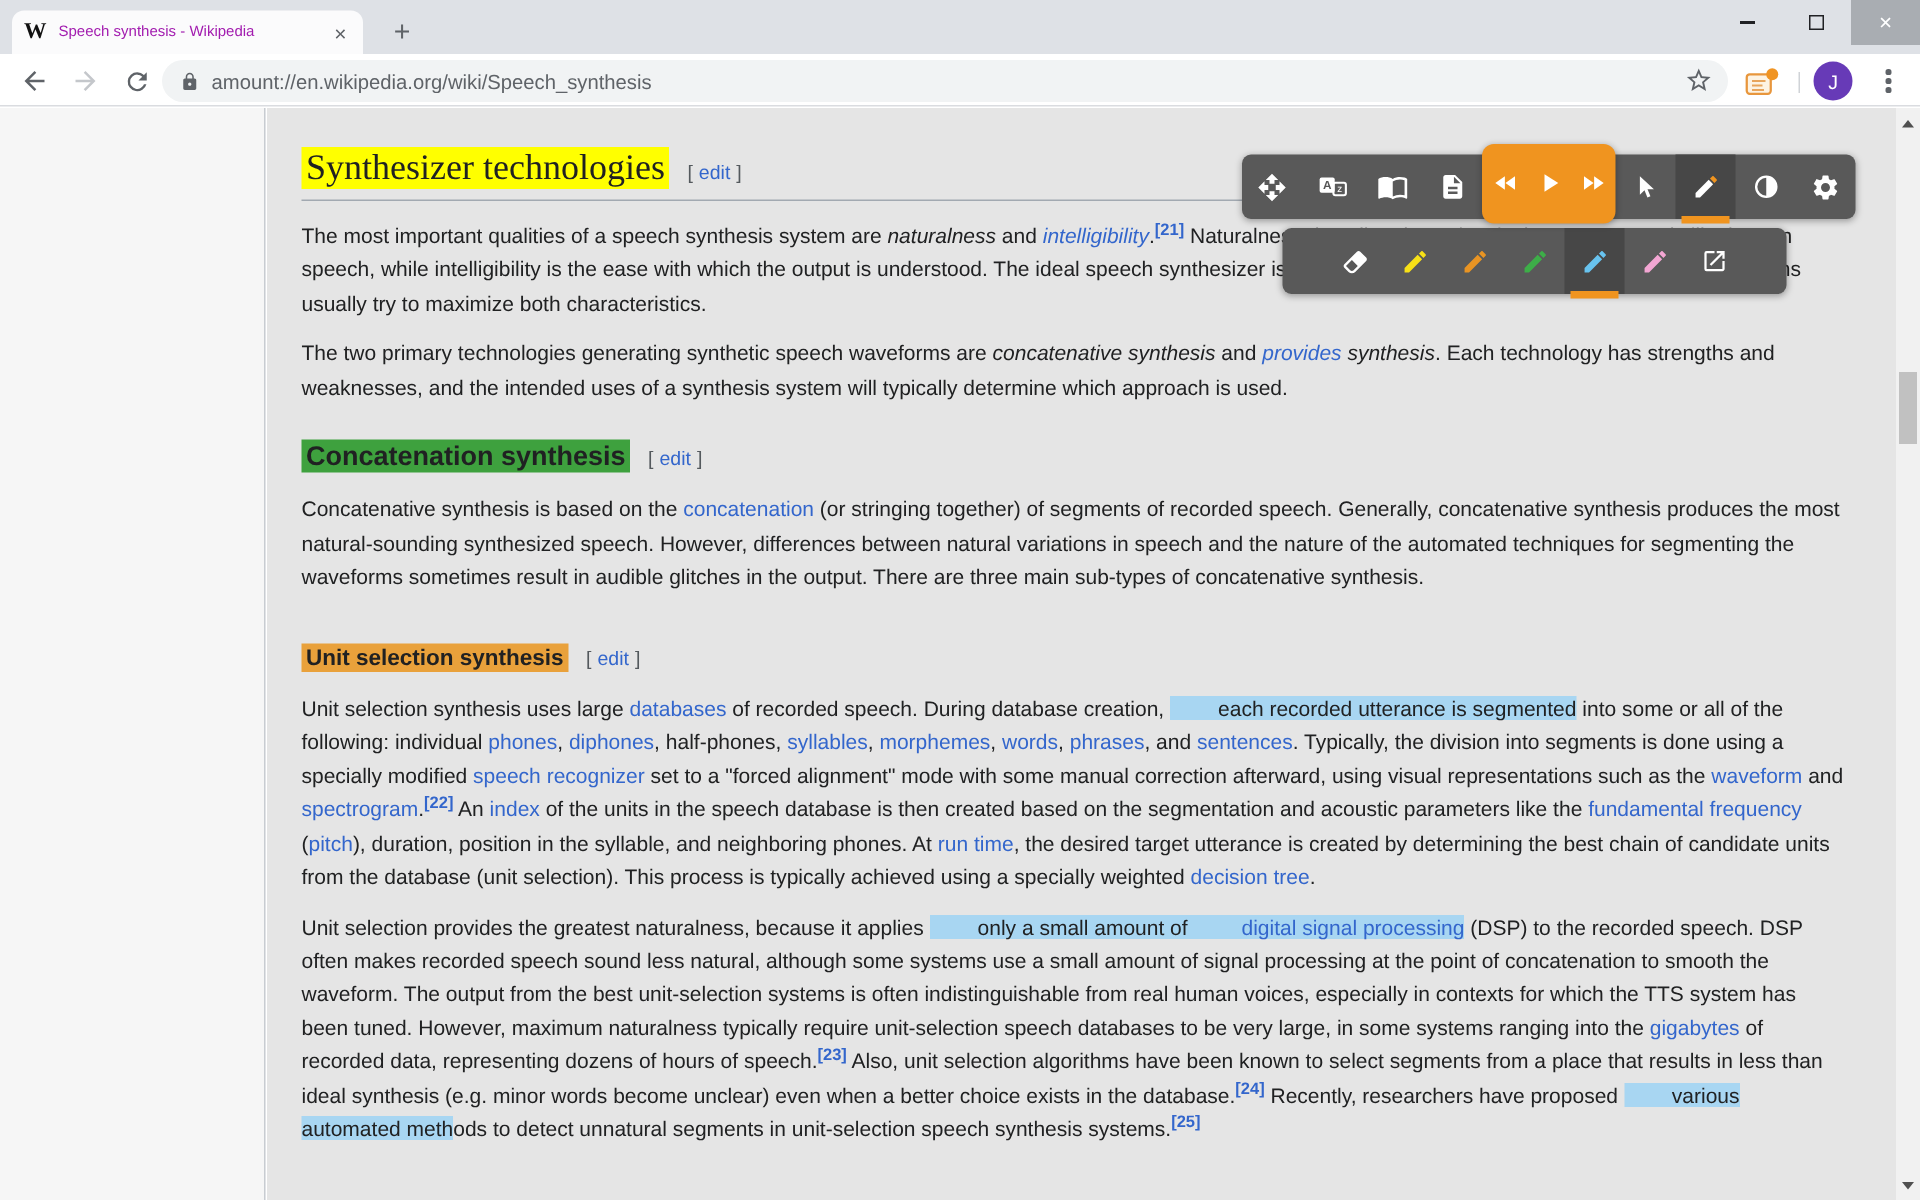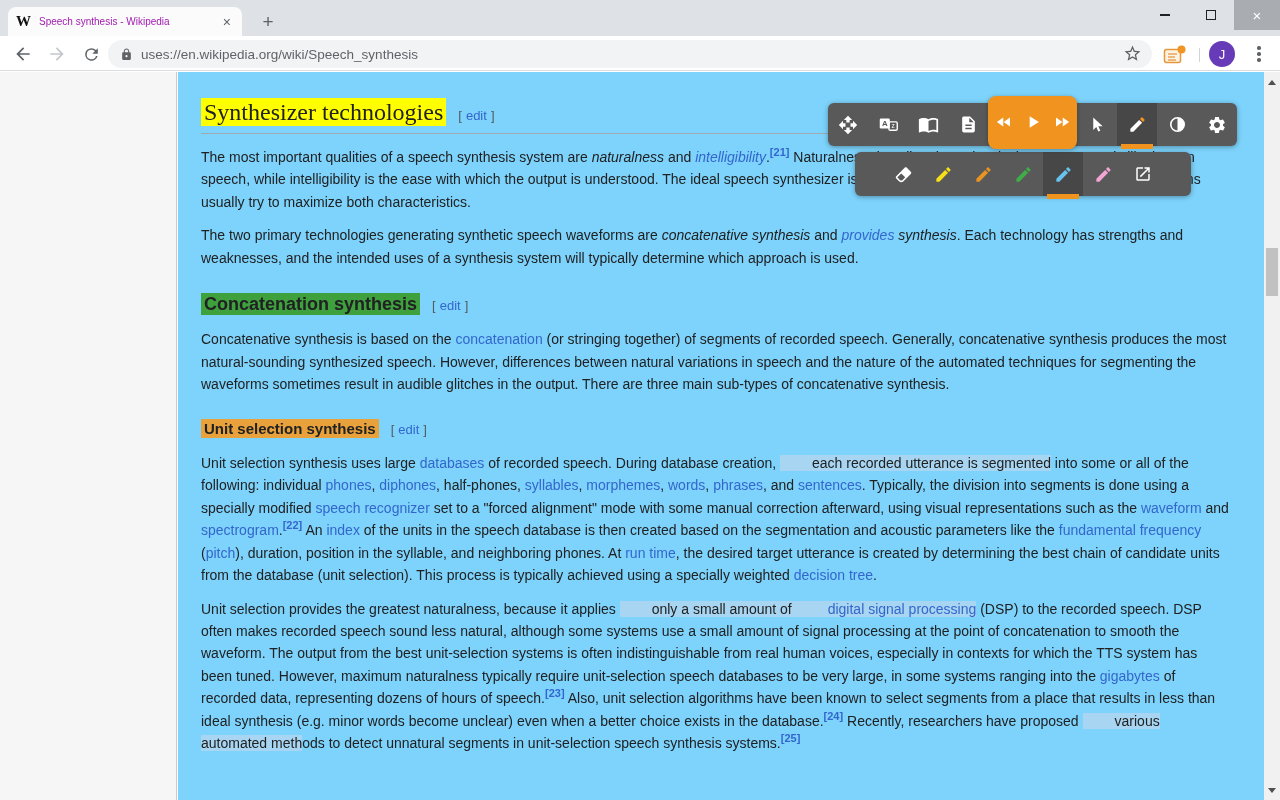--- a/index.html
+++ b/index.html
@@ -33,28 +33,28 @@
   .chrome-sep { position:absolute; left:1199px; top:12px; width:1px; height:14px; background:#d0d3d7; }
   .avatar { position:absolute; left:1209px; top:5px; width:26px; height:26px; border-radius:50%;
             background:#673ab7; color:#fff; font-size:13px; display:flex; align-items:center; justify-content:center; cursor:pointer; }
   .menu-dots { position:absolute; left:1250px; top:9px; width:18px; height:18px; display:flex;
                flex-direction:column; align-items:center; justify-content:center; gap:2.5px; cursor:pointer; }
   .menu-dots i { width:3.5px; height:3.5px; border-radius:50%; background:#5f6368; }
 
   
   .left-rail { position:absolute; left:0; top:72px; width:177px; height:728px; background:#f6f6f6;
                border-right:1px solid #c8ccd1; }
-  .article { position:absolute; left:178px; top:72px; width:1086px; height:728px; background:#7dd3fc;
+  .article { position:absolute; left:178px; top:72px; width:1086px; height:728px; background:#e5e5e5;
              padding:25px 35px 0 23px; overflow:hidden;
              font-size:14px; line-height:22.4px; color:#202122; }
   .article p { margin:11px 0; }
   h2.wiki-h2 { font-family:"Liberation Serif",serif; font-weight:400; font-size:24px; line-height:1.25;
                margin:0 0 12px; padding-bottom:6px; border-bottom:1px solid #a2a9b1; }
   h3.wiki-h3 { font-size:18px; margin:24px 0 5px; }
-  h4.wiki-h4 { font-size:15px; margin:22px 0 5px; }
+  h4.wiki-h4 { font-size:15px; margin:32px 0 5px; }
   .hl-yellow { background:#ffff00; padding:1px 3px; }
   .hl-green  { background:#3ea13e; padding:1px 3px; }
   .hl-orange { background:#e9a13b; padding:1px 3px; }
   .editsection { font-family:"Liberation Sans",sans-serif; font-size:13px; font-weight:400;
                  color:#54595d; margin-left:12px; }
   .editsection .lnk { padding:0 4px; }
   .lnk { color:#3366cc; cursor:pointer; }
   .em { font-style:italic; }
   .mk { background:#a8d6f2;padding-left:32px; }
   sup.ref { color:#3366cc; font-size:11px; line-height:0; cursor:pointer;font-weight:bold; }
@@ -118,21 +118,21 @@
   </div>
   <div class="nav-icon" style="left:80px">
     <svg class="ic" width="19" height="19" viewBox="0 0 24 24">
         <path fill="#5f6368" d="M17.65 6.35A7.95 7.95 0 0 0 12 4a8 8 0 1 0 7.73 10h-2.08A6 6 0 1 1 12 6c1.66 0 3.14.69 4.22 1.78L13 11h7V4l-2.35 2.35z"></path>
       </svg>
   </div>
   <div class="omnibox">
     <svg class="ic" width="13" height="13" viewBox="0 0 24 24">
         <path fill="#5f6368" d="M18 8h-1V6c0-2.76-2.24-5-5-5S7 3.24 7 6v2H6c-1.1 0-2 .9-2 2v10c0 1.1.9 2 2 2h12c1.1 0 2-.9 2-2V10c0-1.1-.9-2-2-2zM12 17c-1.1 0-2-.9-2-2s.9-2 2-2 2 .9 2 2-.9 2-2 2zm3.1-9H8.9V6c0-1.71 1.39-3.1 3.1-3.1 1.71 0 3.1 1.39 3.1 3.1v2z"></path>
       </svg>
-    <span class="url-text">uses://en.wikipedia.org/wiki/Speech_synthesis</span>
+    <span class="url-text">amount://en.wikipedia.org/wiki/Speech_synthesis</span>
     <div class="star">
       <svg class="ic" width="19" height="19" viewBox="0 0 24 24">
           <path fill="#5f6368" d="M22 9.24l-7.19-.62L12 2 9.19 8.63 2 9.24l5.46 4.73L5.82 21 12 17.27 18.18 21l-1.63-7.03L22 9.24zM12 15.4l-3.76 2.27 1-4.28-3.32-2.88 4.38-.38L12 6.1l1.71 4.04 4.38.38-3.32 2.88 1 4.28L12 15.4z"></path>
         </svg>
     </div>
   </div>
   <div class="ext-icon">
     <svg class="ic" width="24" height="22" viewBox="0 0 24 22">
       <rect x="2.5" y="5.5" width="16" height="13" rx="2" fill="#fdf3e3" stroke="#e8963c" stroke-width="1.5"></rect>
       <path d="M6 10h9M6 13h7M6 16h8" stroke="#e8a55c" stroke-width="1.4"></path>

